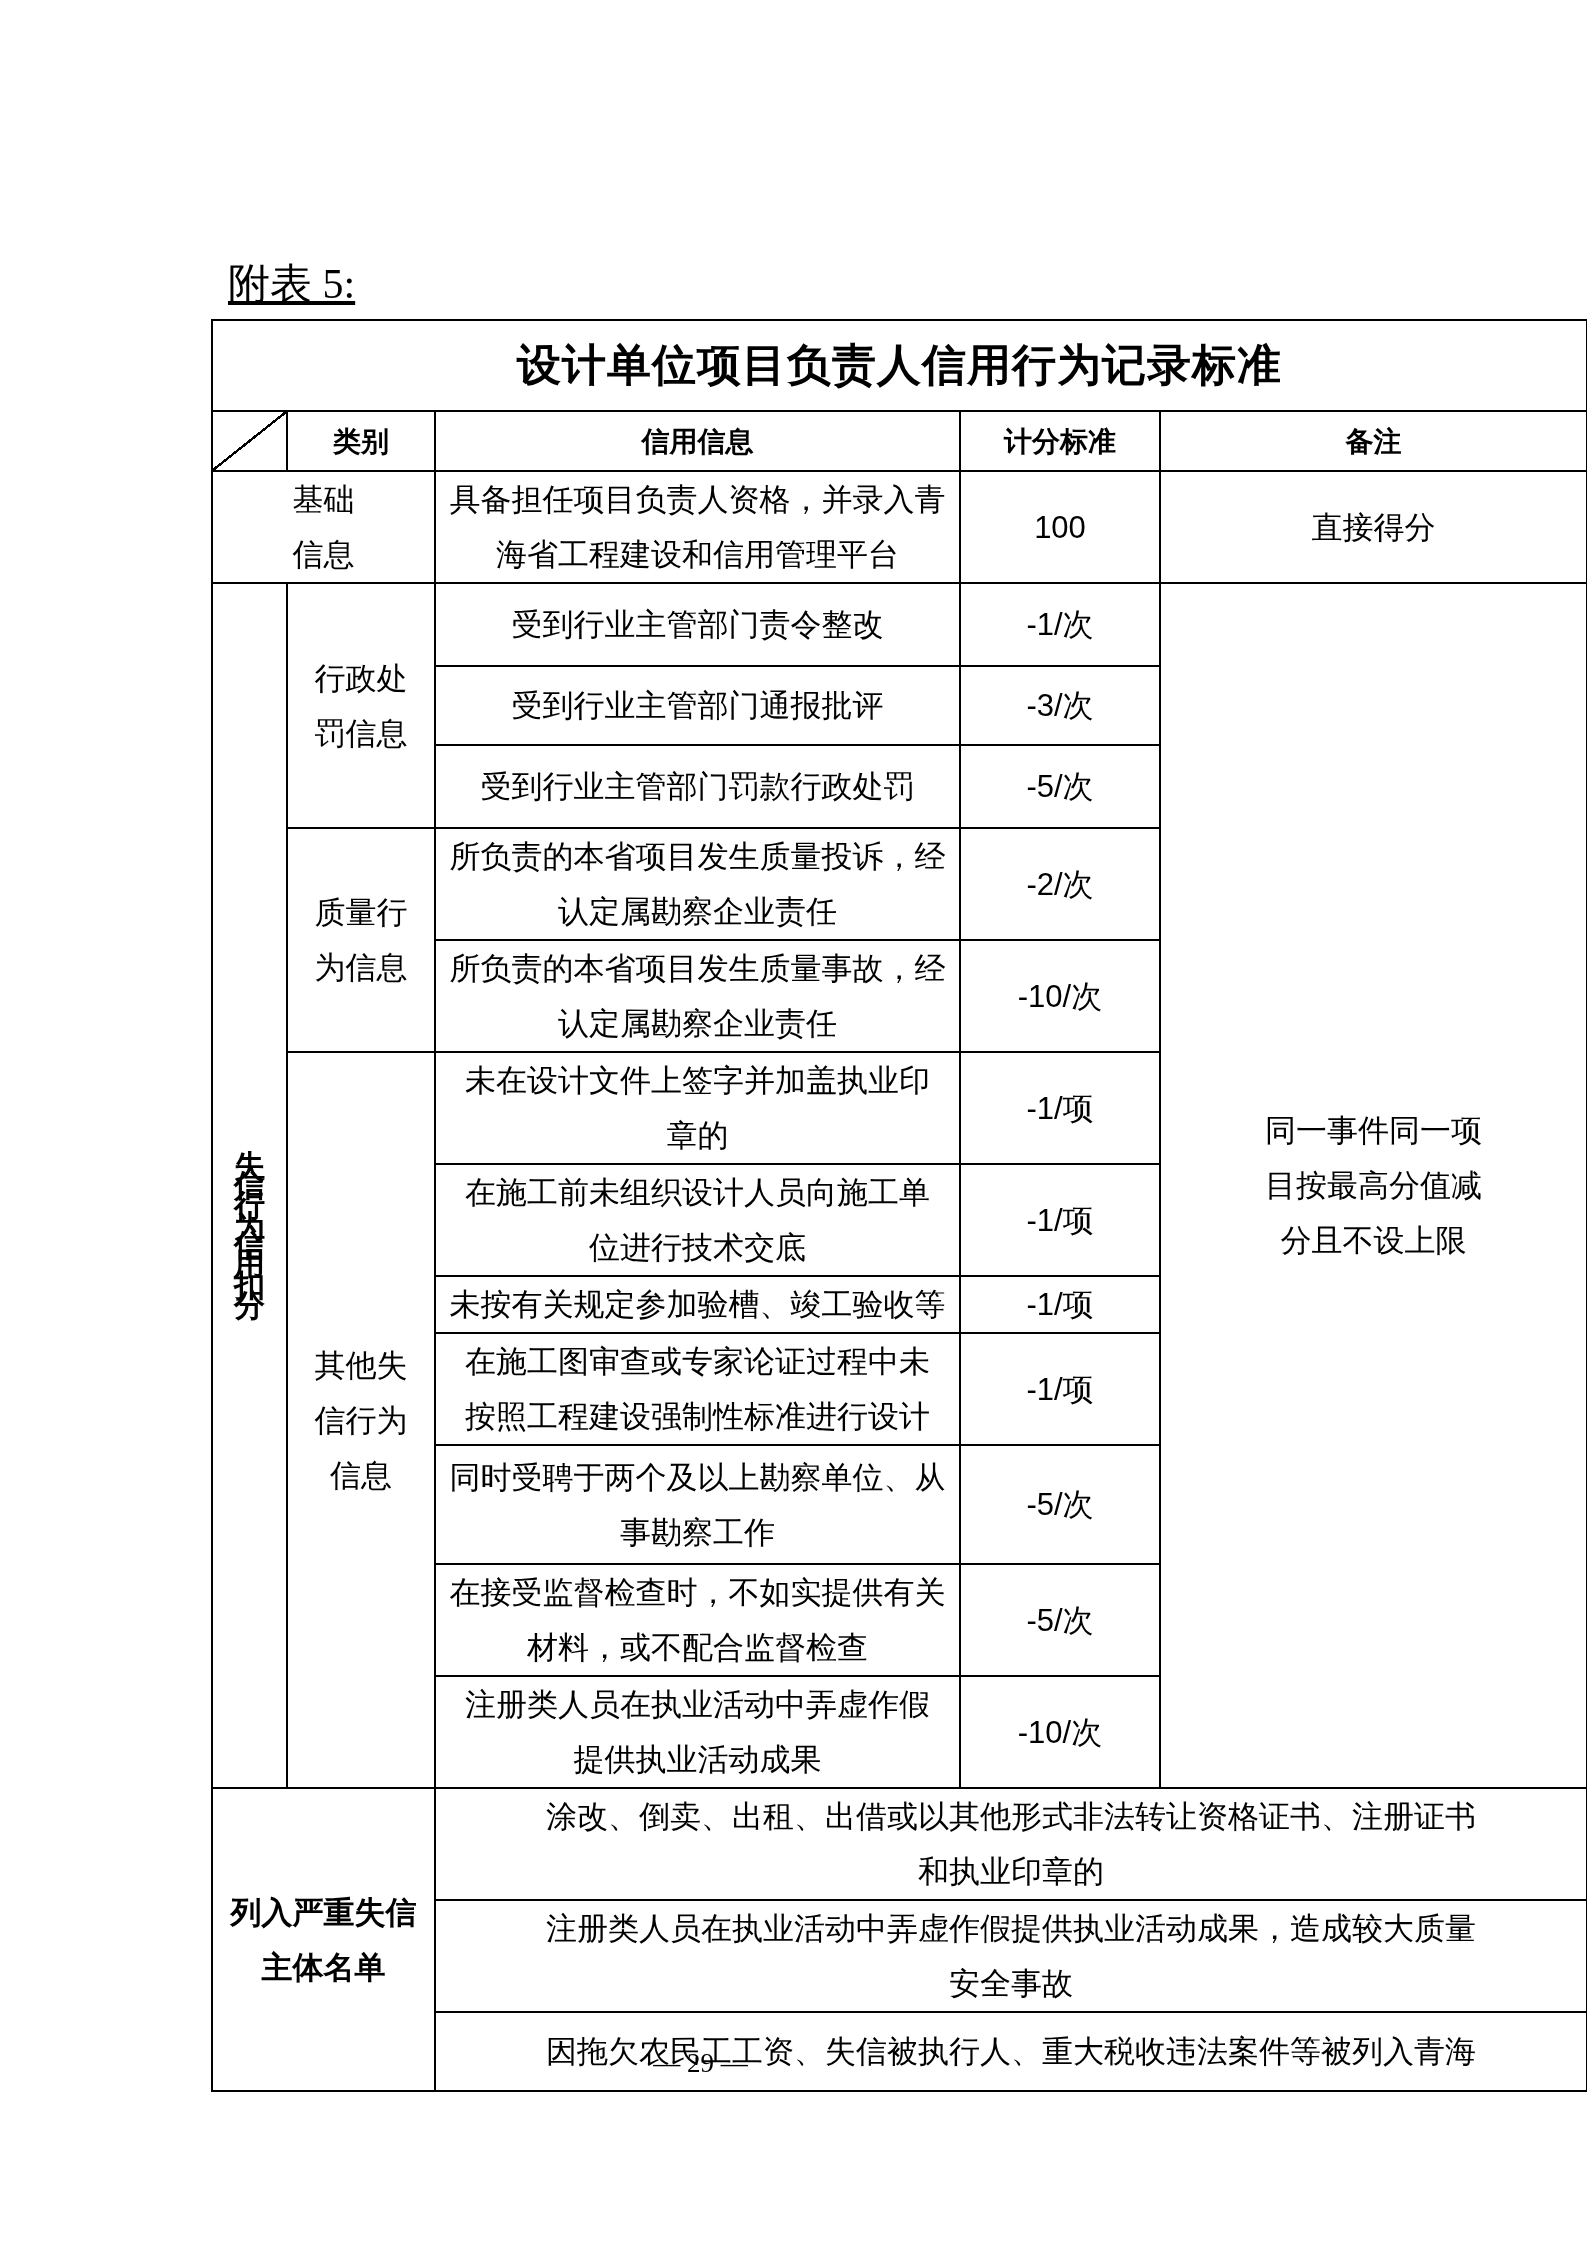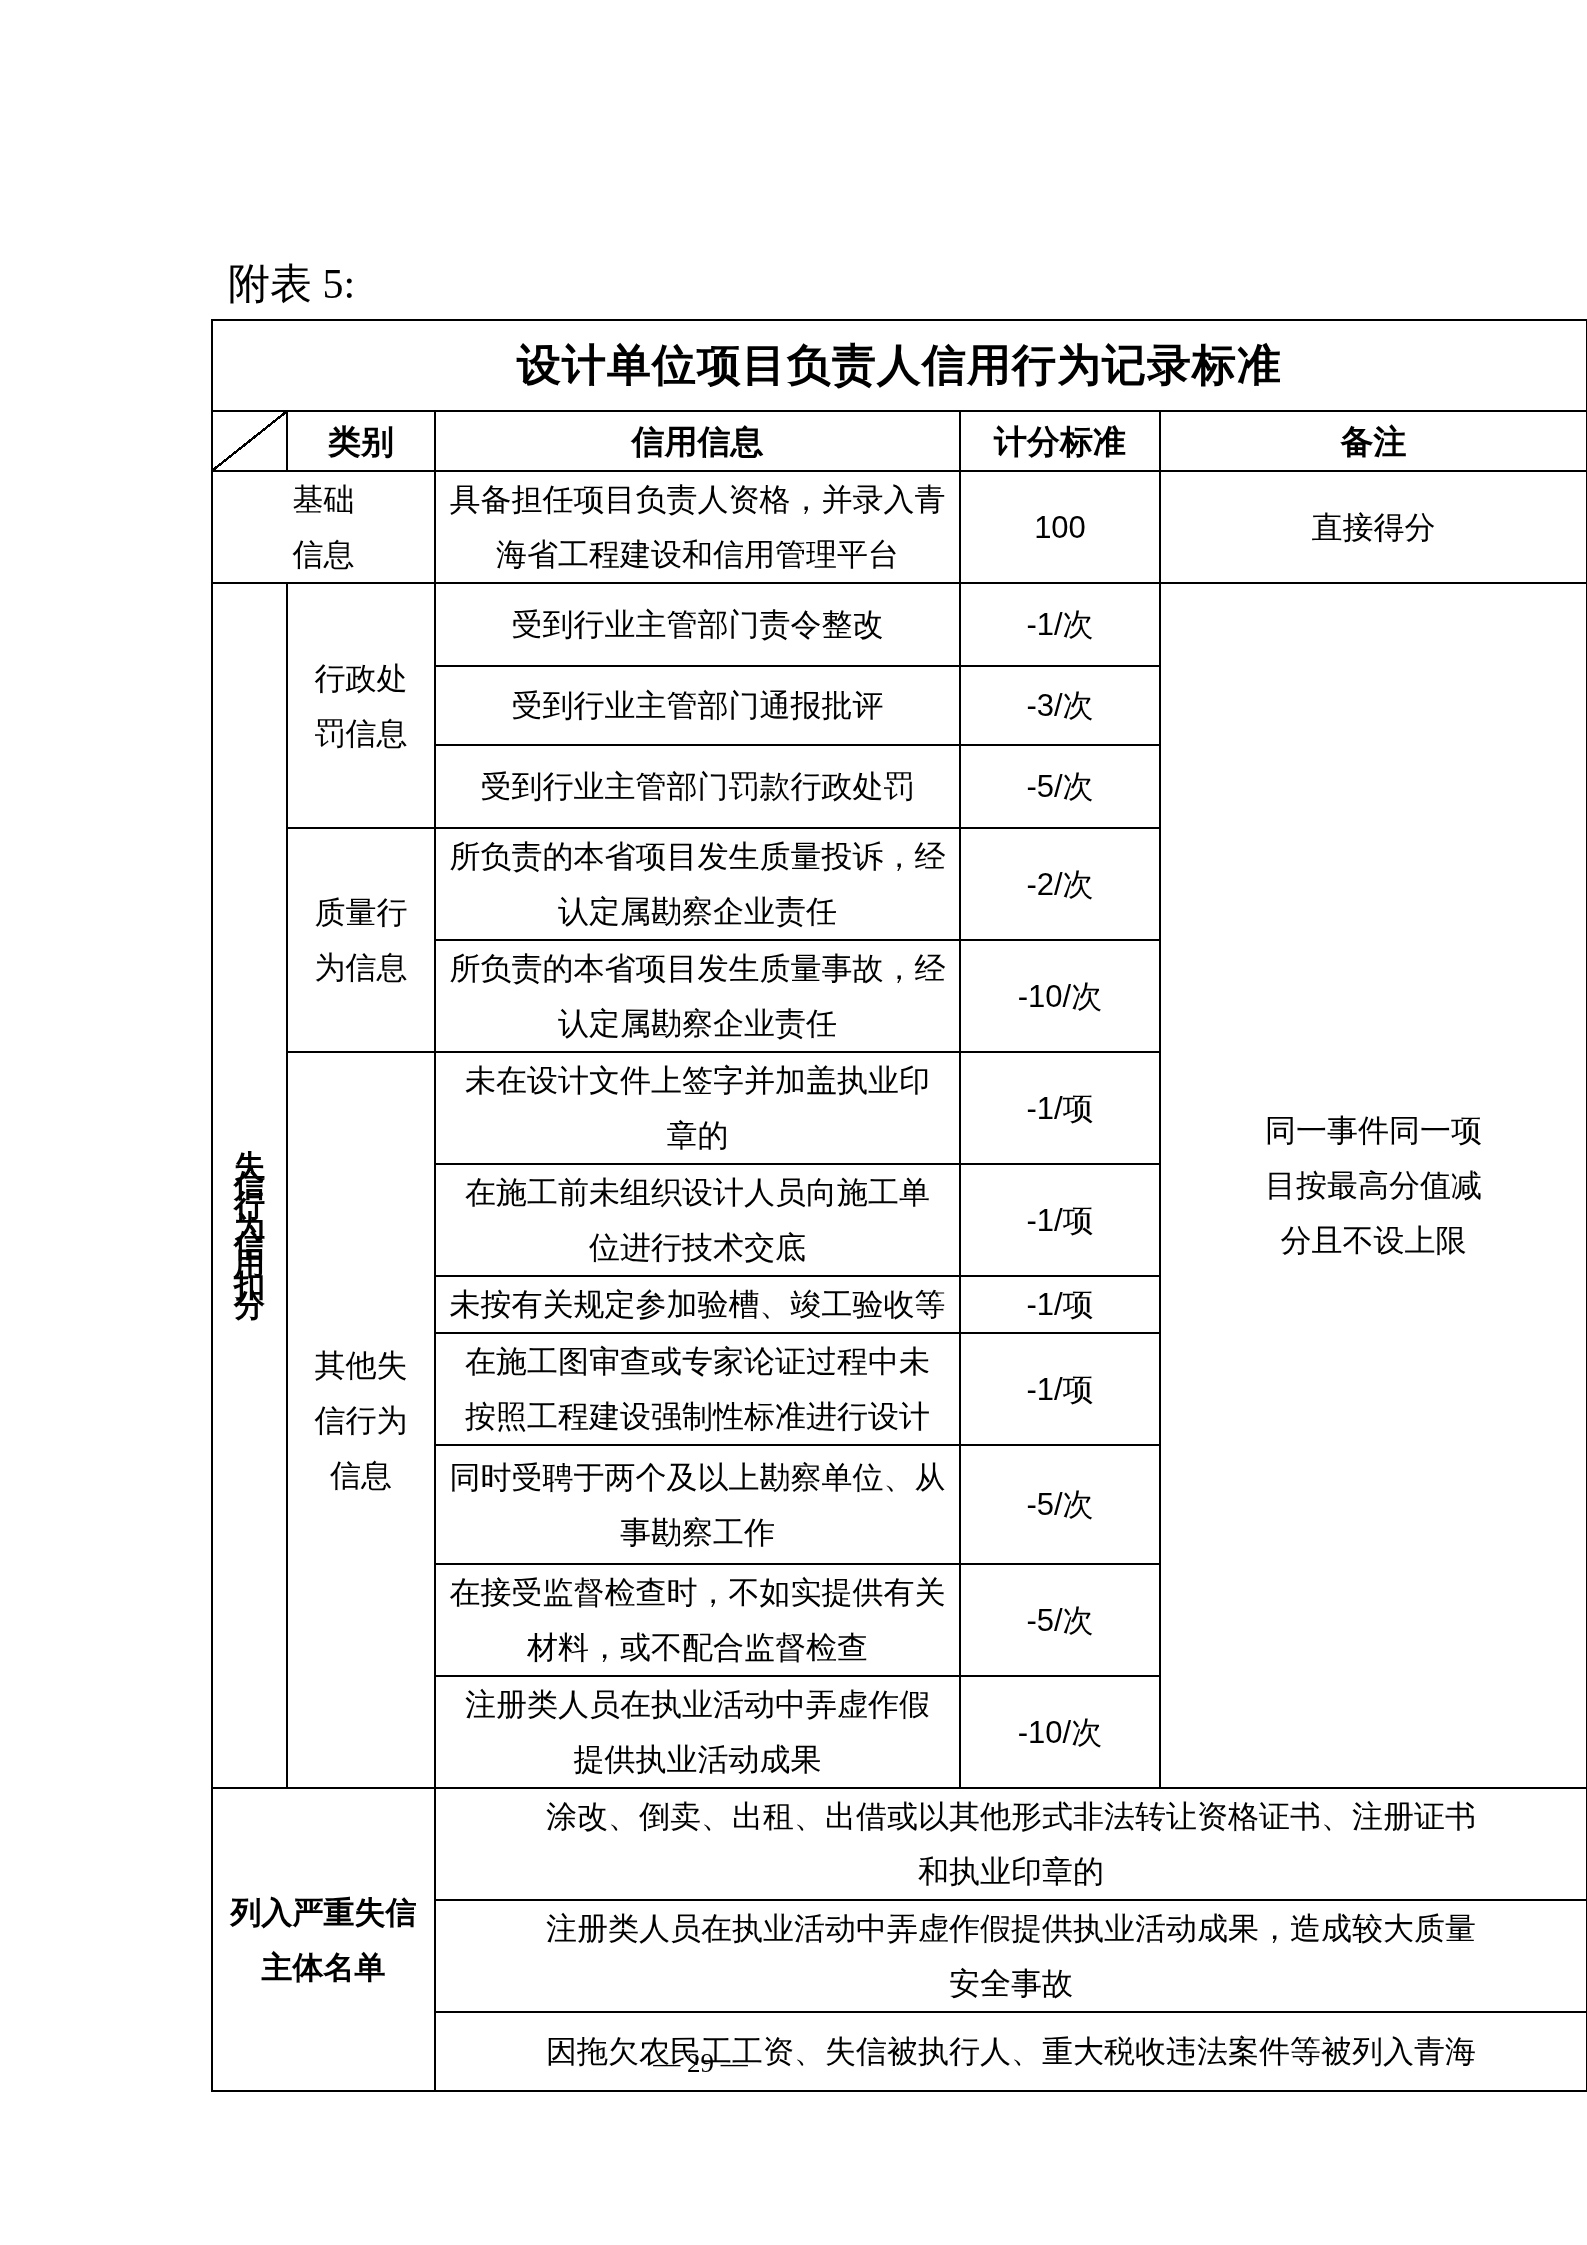--- a/index.html
+++ b/index.html
@@ -5,40 +5,40 @@
   html,body{margin:0;padding:0;}
   body{
     width:1587px;height:2245px;position:relative;
     background:#ffffff;color:#000;
     font-family:"Liberation Sans","DejaVu Sans",sans-serif;
   }
   
   .doc-caption{
     position:absolute;left:228px;top:258px;
     font-family:"Liberation Serif","DejaVu Serif",serif;
-    font-size:42px;line-height:52px;color:#000;white-space:pre;
+    font-size:42px;line-height:52px;color:#000;white-space:pre;text-decoration:underline;
   }
   
   .tbl-wrap{position:absolute;left:211px;top:319px;}
   table.credit{
     border-collapse:collapse;table-layout:fixed;width:1377px;
     font-size:31px;line-height:55px;color:#000;
   }
   table.credit td{
     border:2px solid #000;
     text-align:center;vertical-align:middle;
     white-space:pre-line;
     padding:0;
     overflow:hidden;
   }
   td.title-cell{
     font-weight:bold;font-size:44px;line-height:50px;letter-spacing:1px;
     font-family:"Liberation Serif","DejaVu Serif",serif;
   }
-  td.hdr{font-weight:bold;font-size:33px;}
+  td.hdr{font-weight:bold;font-size:28px;}
   td.diag{
     background:linear-gradient(to bottom right,
       #fff calc(50% - 1.2px), #000 calc(50% - 1.2px),
       #000 calc(50% + 1.2px), #fff calc(50% + 1.2px));
   }
   td.grp-label{font-weight:normal;}
   td.info{text-align:left;padding-left:13px;padding-right:18px;border-radius:30px;}
   td.remark-basic{text-align:left;padding-left:15px;}
   td.remark-deduction{text-align:left;padding-left:13px;padding-right:10px;}
   td.bl-label{font-weight:bold;font-family:Liberation Serif, serif;}

